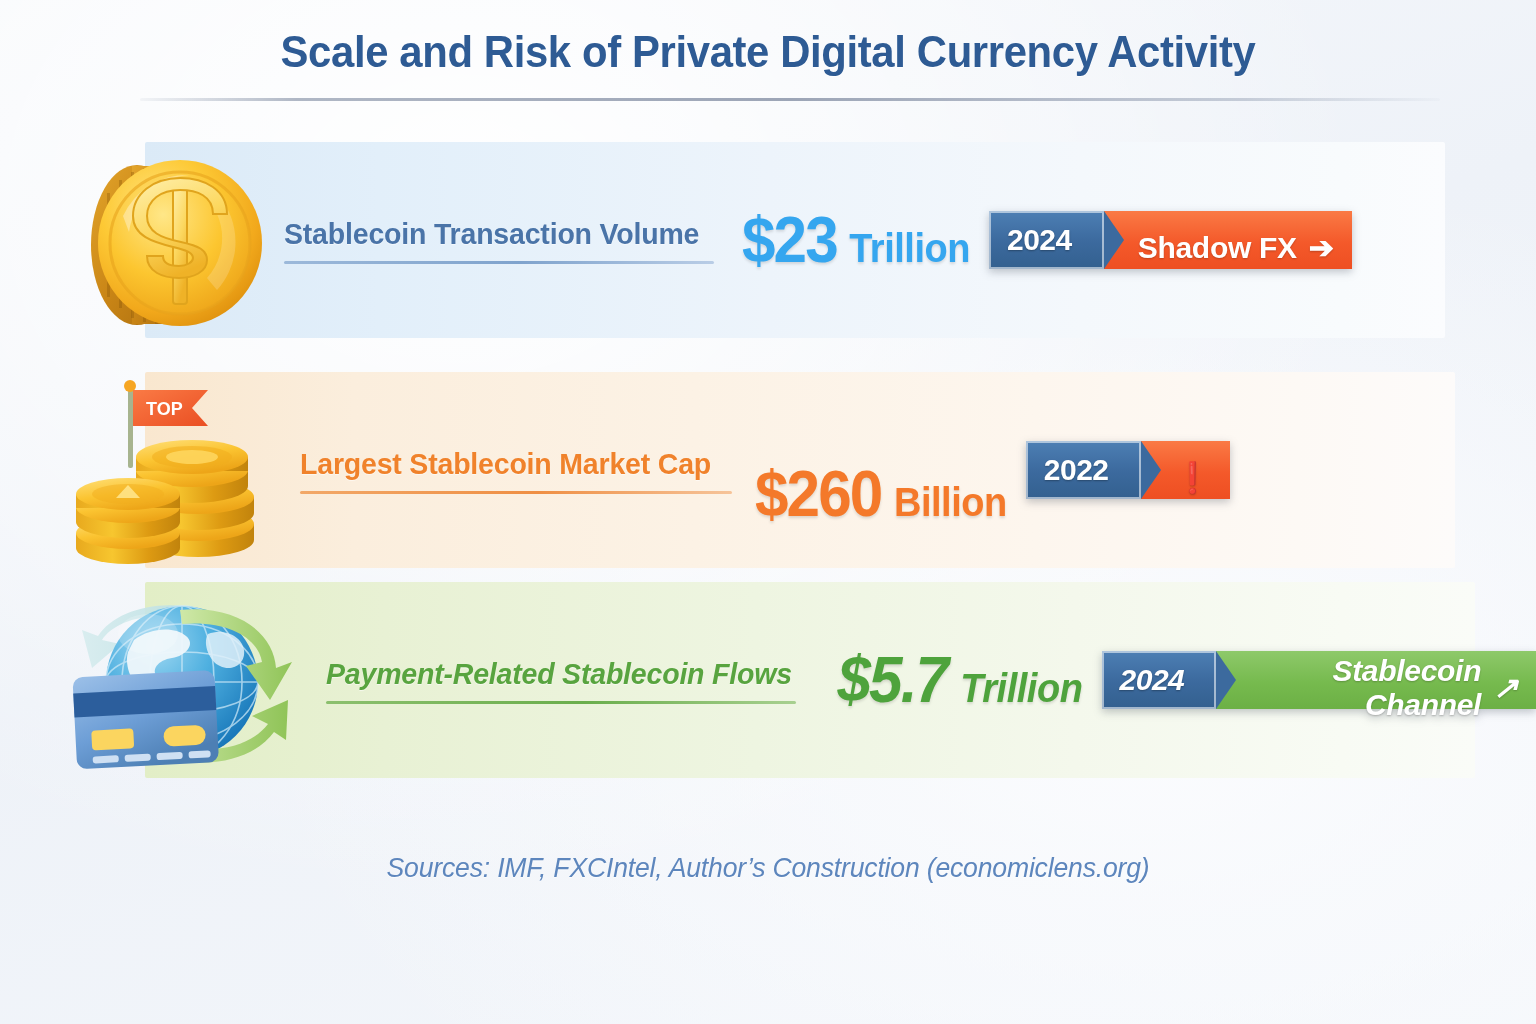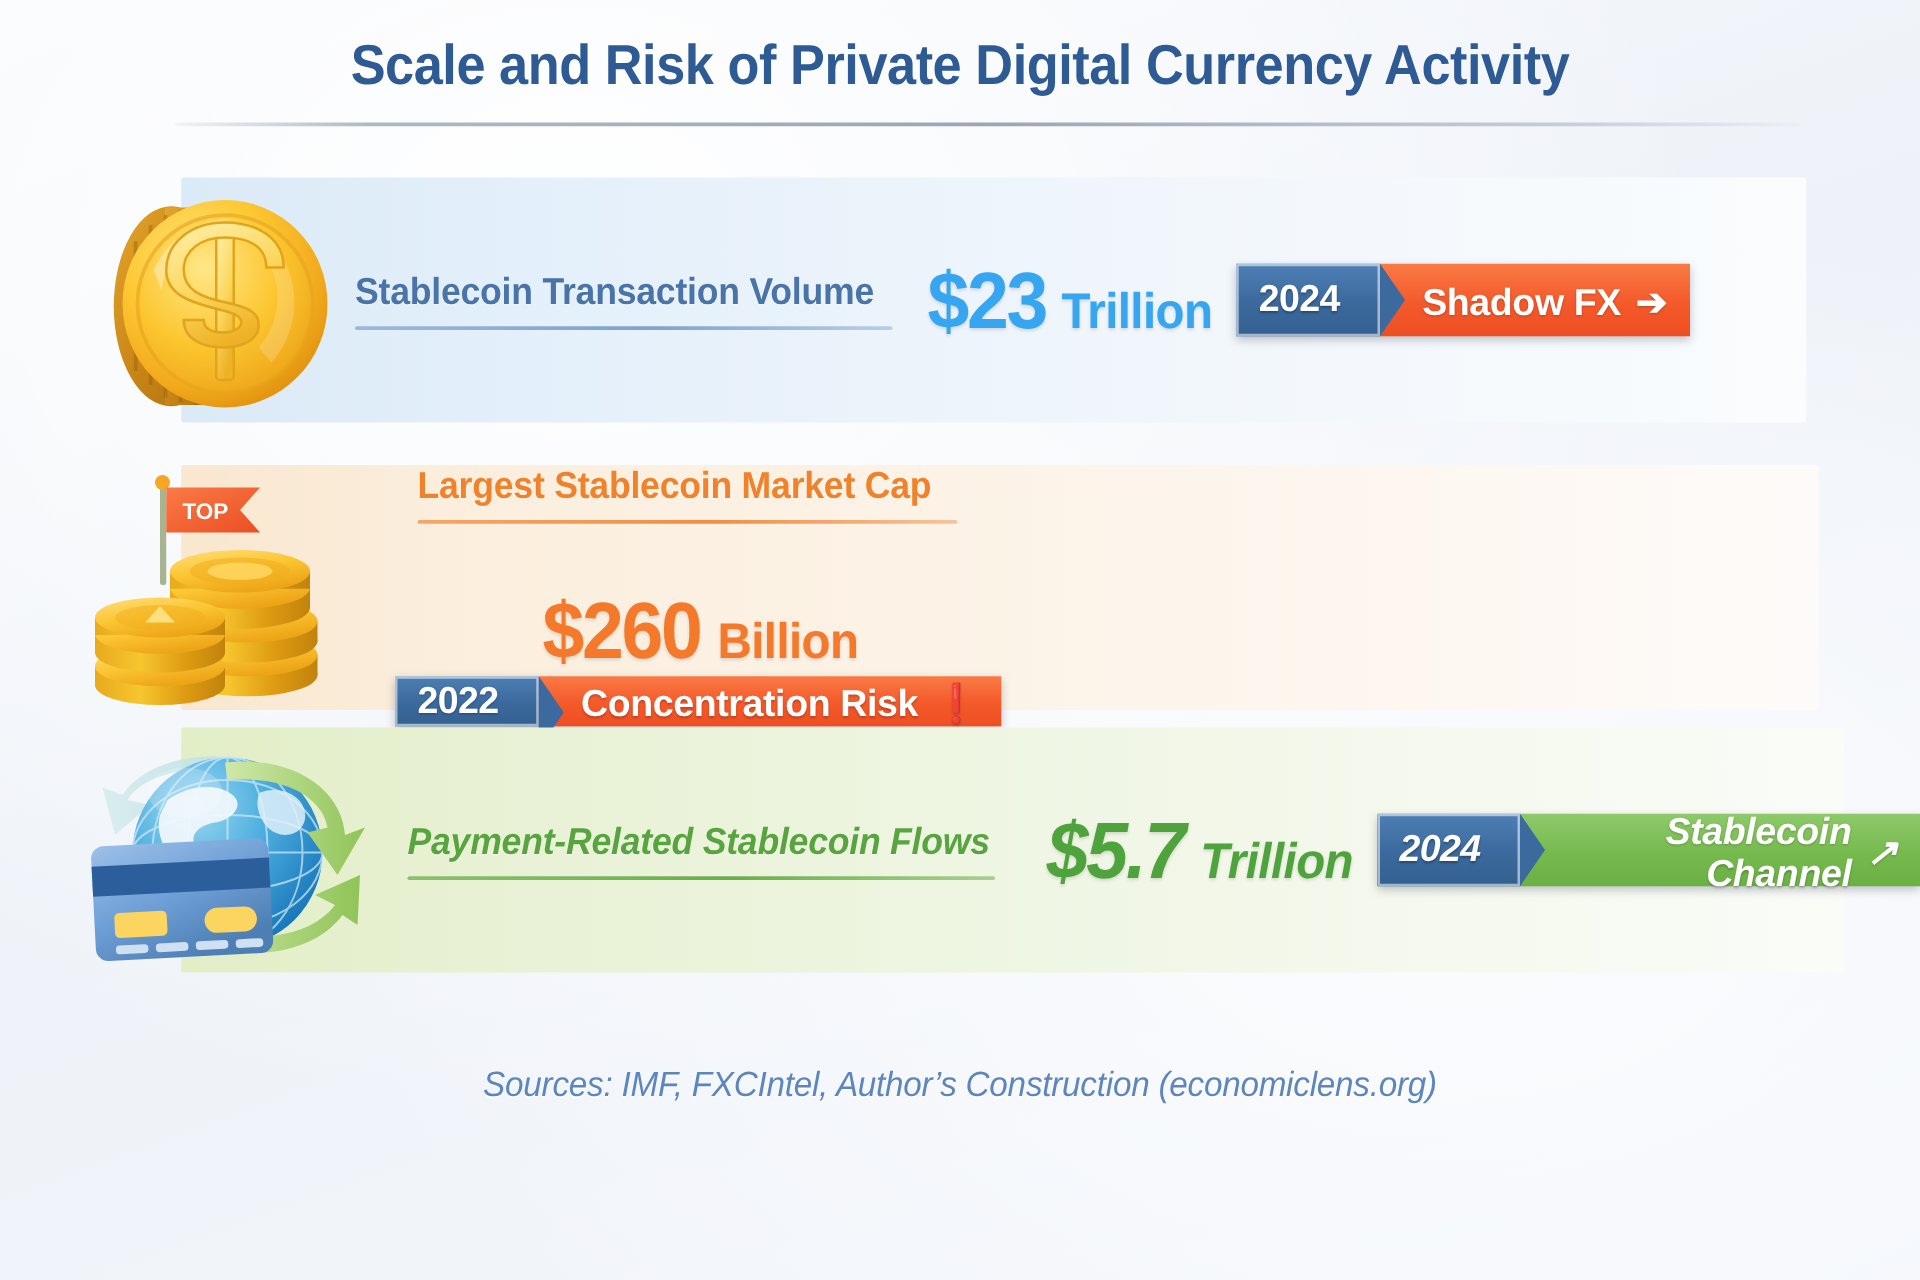--- a/index.html
+++ b/index.html
@@ -101,21 +101,21 @@
   
   .content {
     position: absolute;
     top: 0;
     height: 196px;
     display: flex;
     align-items: center;
     text-align: right;
   }
   .c1 { left: 284px; }
-  .c2 { left: 300px; flex-direction: column; }
+  .c2 { left: 300px; }
   .c3 { left: 326px; }
 
   .label-block {
     display: flex;
     flex-direction: column;
     justify-content: center;
   }
   .label {
     font-size: 30px;
     font-weight: bold;
@@ -195,21 +195,21 @@
     border-bottom: 29px solid transparent;
     border-left: 20px solid #3c6a9e;
   }
   .badge-body {
     color: #ffffff;
     font-size: 30px;
     font-weight: bold;
     display: flex;
     align-items: center;
     gap: 12px;
-    padding: 6px 18px 0 34px;
+    padding: 16px 18px 0 34px;
     letter-spacing: -0.3px;
     text-shadow: 0 1px 2px rgba(0,0,0,0.22);
   }
   .bg-orange { background: linear-gradient(180deg, #fa7a45 0%, #f4592a 55%, #ee4f22 100%); }
   .bg-green  { background: linear-gradient(180deg, #8ec96a 0%, #76ba4e 55%, #6cb045 100%); }
   .badge-icon { font-size: 30px; line-height: 1; }
 
   
   .footer {
     position: absolute;
@@ -369,21 +369,20 @@
         <div class="label l2">Largest Stablecoin Market Cap</div>
         <div class="label-rule r2"></div>
       </div>
       <div class="value v2">
         <span class="num">$260</span>
         <span class="unit">Billion</span>
       </div>
       <div class="badge">
         <div class="badge-year">2022</div>
         <div class="badge-body bg-orange">
-          <span>Concentration Risk</span>
           <span class="badge-icon">❗</span>
         </div>
       </div>
     </div>
   </div>
 
   <div class="row row3">
     <div class="band band3"></div>
 
     <div class="icon-wrap icon3">

